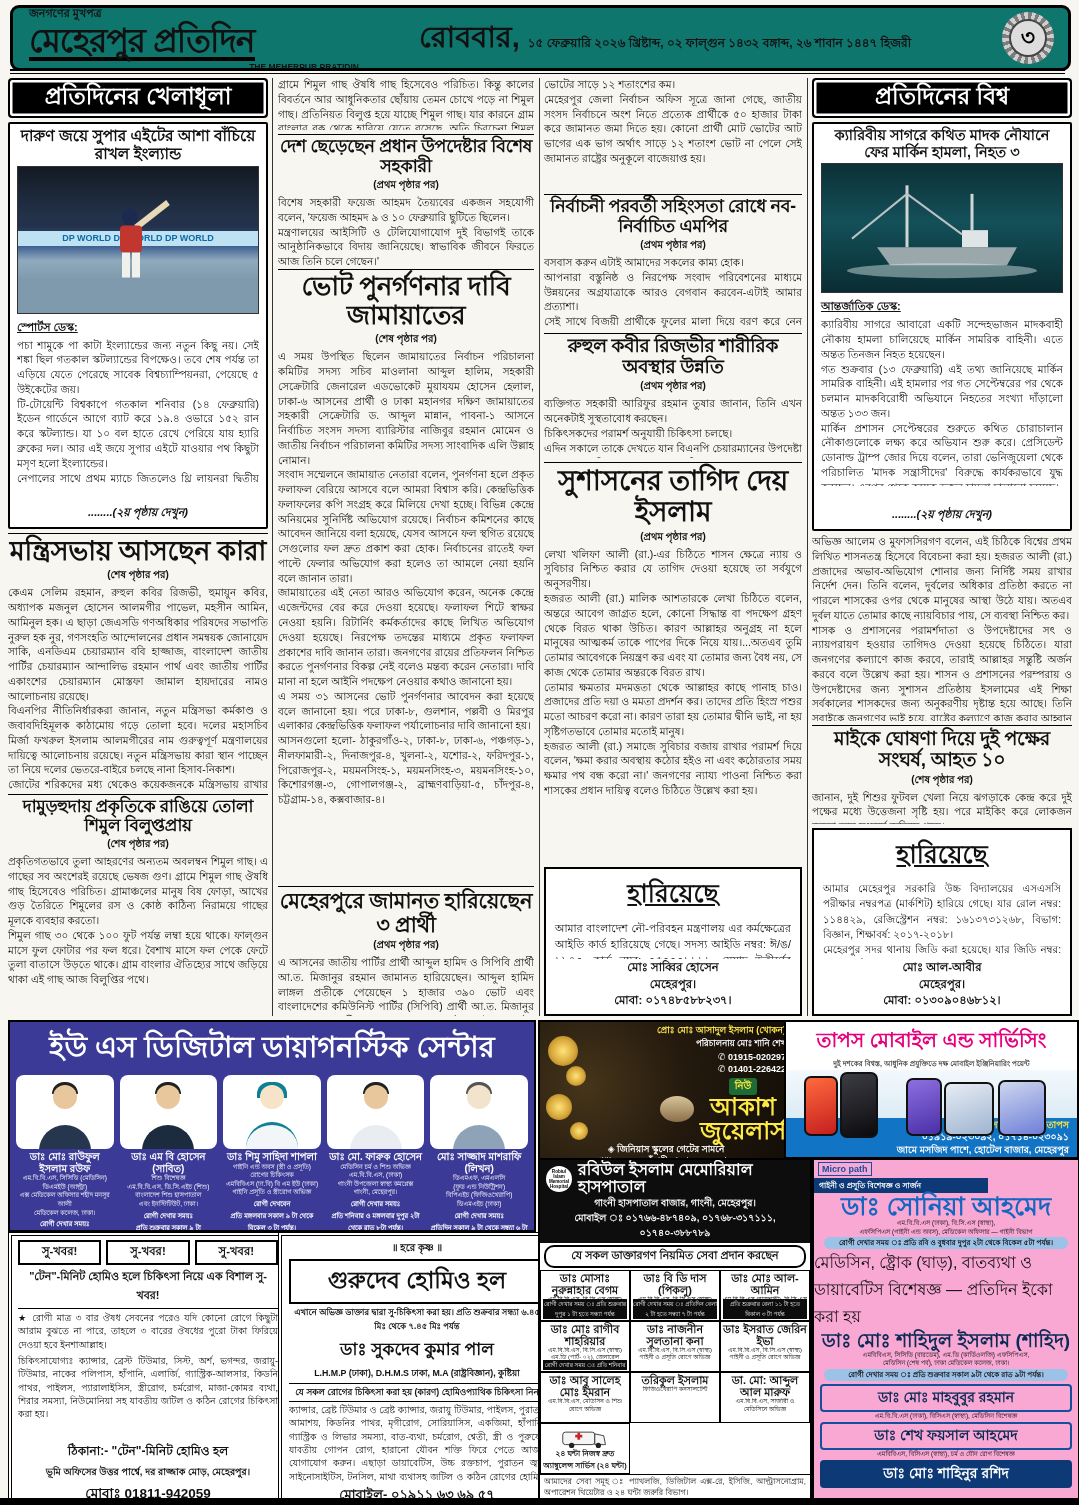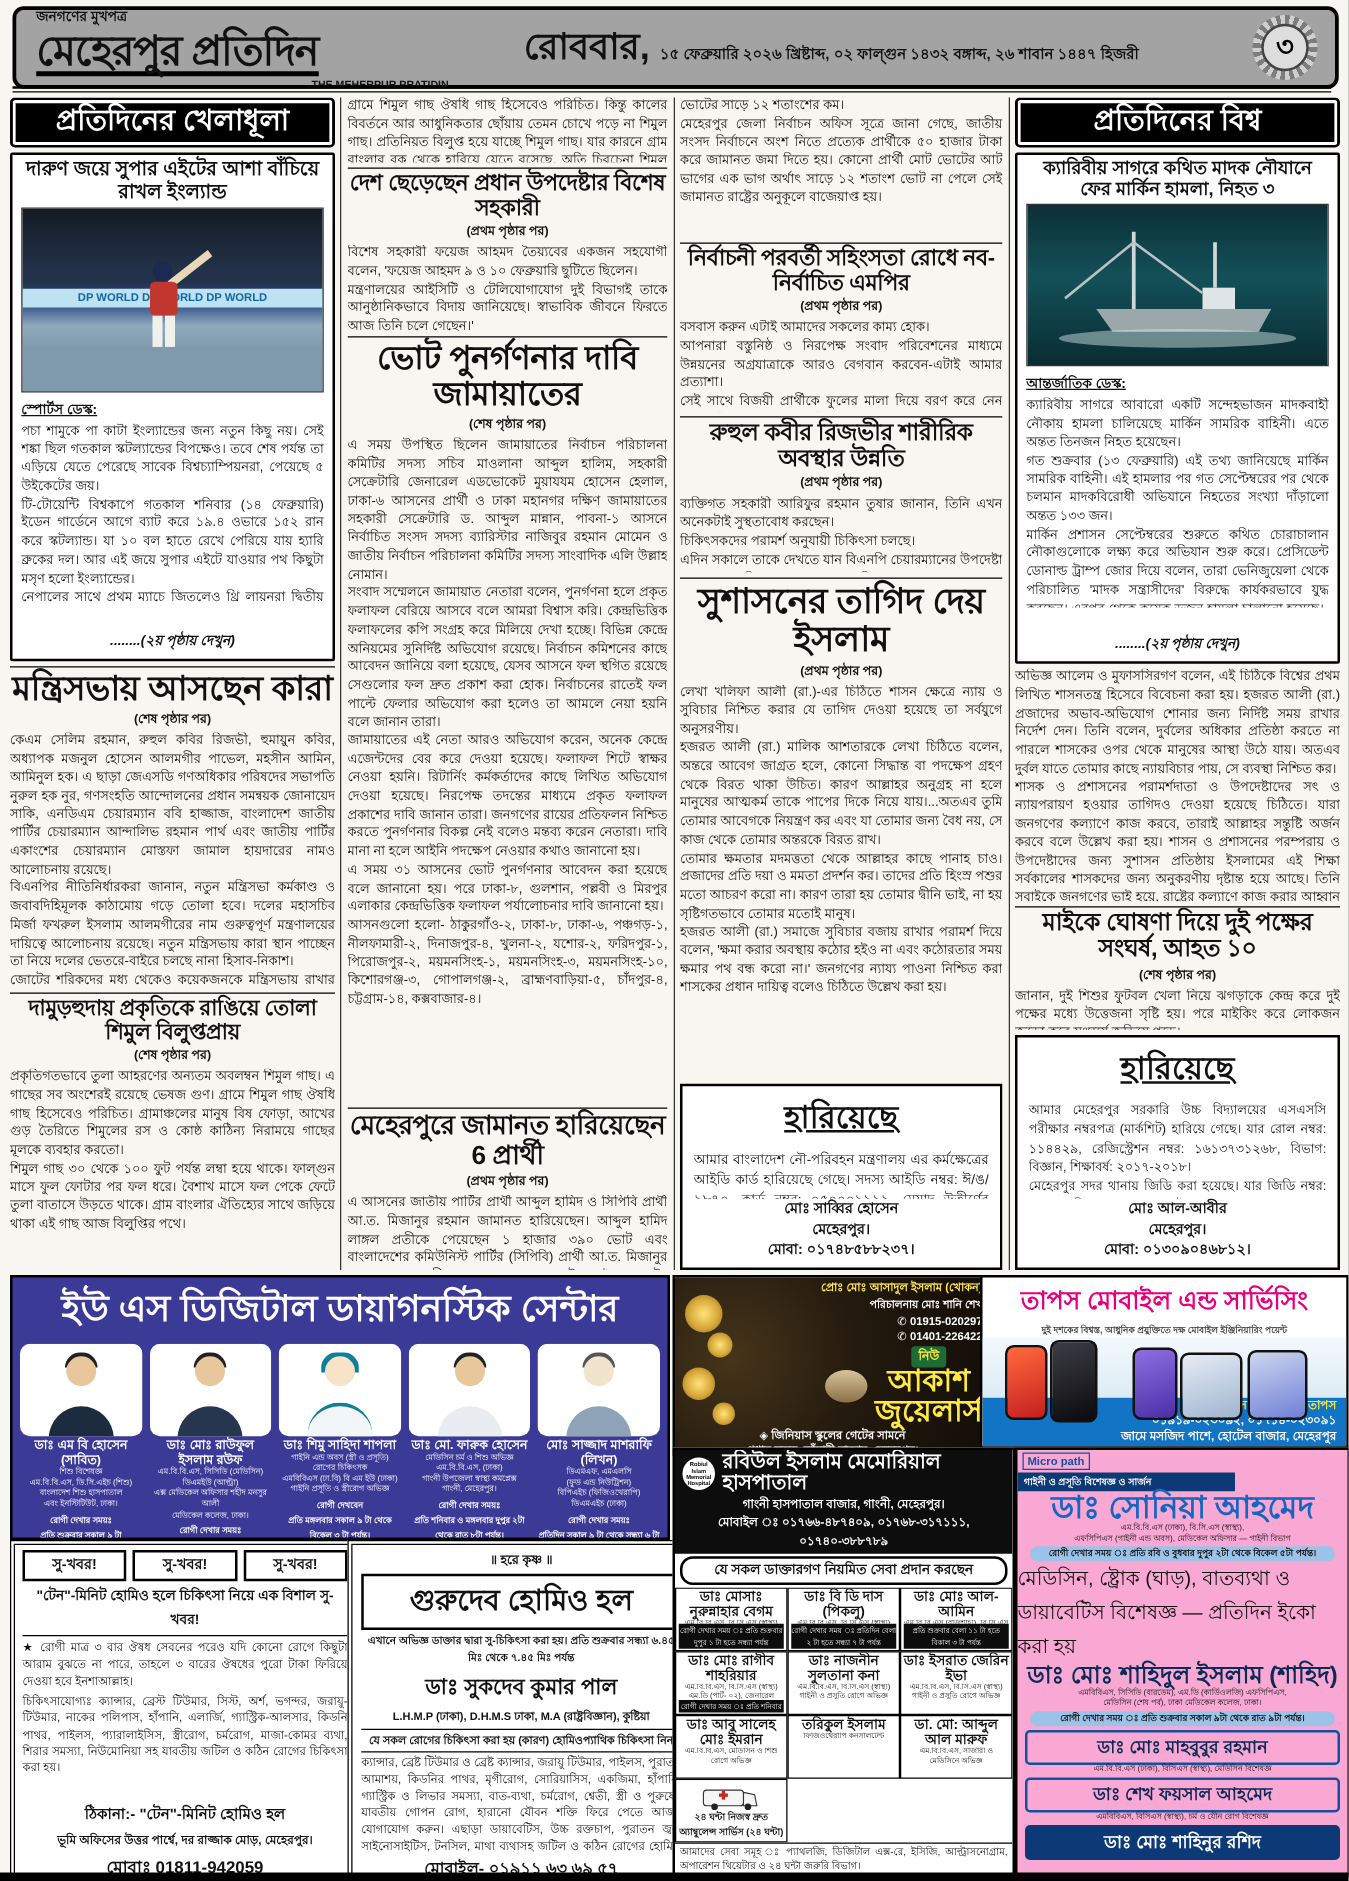--- a/index.html
+++ b/index.html
@@ -1,20 +1,20 @@
 <!DOCTYPE html>
 <html><head>
 <meta charset="utf-8">
 <style>
   html,body{margin:0;padding:0;background:#8a8a8a;}
   .page{position:relative;width:1079px;height:1505px;background:#f7f6f1;overflow:hidden;
         font-family:"Liberation Sans","DejaVu Sans",sans-serif;color:#111;}
   
   .masthead{position:absolute;left:10px;top:5px;width:1055px;height:60px;border:3px solid #000;
-            border-radius:9px;background:#a3a3a3;display:flex;align-items:center;}
+            border-radius:9px;background:#0f766e;display:flex;align-items:center;}
   .mast-left{width:330px;padding-left:16px;}
   .tagline{font-size:11px;font-weight:bold;}
   .title-wrap{display:inline-block;border-bottom:4px solid #000;}
   .mast-title{font-size:33px;font-weight:800;line-height:1;letter-spacing:-1px;}
   .mast-sub{font-size:8.5px;font-weight:bold;text-align:right;margin-top:1px;}
   .mast-date{flex:1;display:flex;align-items:baseline;gap:8px;padding-left:60px;}
   .mast-day{font-size:29px;font-weight:800;}
   .mast-rest{font-size:12px;font-weight:700;}
   .badge{width:52px;height:52px;margin-right:14px;border-radius:50%;flex:0 0 auto;
          background:repeating-conic-gradient(#7d7d7d 0 9deg,#cfcfcf 9deg 18deg);
@@ -206,21 +206,21 @@
     <div class="art" style="height:610px">
       <div class="hl" style="font-size:26px">ভোট পুনর্গণনার দাবি জামায়াতের</div>
       <div class="sub-cont">(শেষ পৃষ্ঠার পর)</div>
       <div class="body-txt" style="flex:1">এ সময় উপস্থিত ছিলেন জামায়াতের নির্বাচন পরিচালনা কমিটির সদস্য সচিব মাওলানা আব্দুল হালিম, সহকারী সেক্রেটারি জেনারেল এডভোকেট মুয়াযযম হোসেন হেলাল, ঢাকা-৬ আসনের প্রার্থী ও ঢাকা মহানগর দক্ষিণ জামায়াতের সহকারী সেক্রেটারি ড. আব্দুল মান্নান, পাবনা-১ আসনে নির্বাচিত সংসদ সদস্য ব্যারিস্টার নাজিবুর রহমান মোমেন ও জাতীয় নির্বাচন পরিচালনা কমিটির সদস্য সাংবাদিক এলি উল্লাহ নোমান।
 সংবাদ সম্মেলনে জামায়াত নেতারা বলেন, পুনর্গণনা হলে প্রকৃত ফলাফল বেরিয়ে আসবে বলে আমরা বিশ্বাস করি। কেন্দ্রভিত্তিক ফলাফলের কপি সংগ্রহ করে মিলিয়ে দেখা হচ্ছে। বিভিন্ন কেন্দ্রে অনিয়মের সুনির্দিষ্ট অভিযোগ রয়েছে। নির্বাচন কমিশনের কাছে আবেদন জানিয়ে বলা হয়েছে, যেসব আসনে ফল স্থগিত রয়েছে সেগুলোর ফল দ্রুত প্রকাশ করা হোক। নির্বাচনের রাতেই ফল পাল্টে ফেলার অভিযোগ করা হলেও তা আমলে নেয়া হয়নি বলে জানান তারা।
 জামায়াতের এই নেতা আরও অভিযোগ করেন, অনেক কেন্দ্রে এজেন্টদের বের করে দেওয়া হয়েছে। ফলাফল শিটে স্বাক্ষর নেওয়া হয়নি। রিটার্নিং কর্মকর্তাদের কাছে লিখিত অভিযোগ দেওয়া হয়েছে। নিরপেক্ষ তদন্তের মাধ্যমে প্রকৃত ফলাফল প্রকাশের দাবি জানান তারা। জনগণের রায়ের প্রতিফলন নিশ্চিত করতে পুনর্গণনার বিকল্প নেই বলেও মন্তব্য করেন নেতারা। দাবি মানা না হলে আইনি পদক্ষেপ নেওয়ার কথাও জানানো হয়।
 এ সময় ৩১ আসনের ভোট পুনর্গণনার আবেদন করা হয়েছে বলে জানানো হয়। পরে ঢাকা-৮, গুলশান, পল্লবী ও মিরপুর এলাকার কেন্দ্রভিত্তিক ফলাফল পর্যালোচনার দাবি জানানো হয়।
 আসনগুলো হলো- ঠাকুরগাঁও-২, ঢাকা-৮, ঢাকা-৬, পঞ্চগড়-১, নীলফামারী-২, দিনাজপুর-৪, খুলনা-২, যশোর-২, ফরিদপুর-১, পিরোজপুর-২, ময়মনসিংহ-১, ময়মনসিংহ-৩, ময়মনসিংহ-১০, কিশোরগঞ্জ-৩, গোপালগঞ্জ-২, ব্রাহ্মণবাড়িয়া-৫, চাঁদপুর-৪, চট্টগ্রাম-১৪, কক্সবাজার-৪।</div>
     </div>
     <div class="art" style="flex:1">
-      <div class="hl" style="font-size:21px">মেহেরপুরে জামানত হারিয়েছেন 6 প্রার্থী</div>
+      <div class="hl" style="font-size:21px">মেহেরপুরে জামানত হারিয়েছেন ৩ প্রার্থী</div>
       <div class="sub-cont">(প্রথম পৃষ্ঠার পর)</div>
       <div class="body-txt" style="flex:1">এ আসনের জাতীয় পার্টির প্রার্থী আব্দুল হামিদ ও সিপিবি প্রার্থী আ.ত. মিজানুর রহমান জামানত হারিয়েছেন। আব্দুল হামিদ লাঙ্গল প্রতীকে পেয়েছেন ১ হাজার ৩৯০ ভোট এবং বাংলাদেশের কমিউনিস্ট পার্টির (সিপিবি) প্রার্থী আ.ত. মিজানুর রহমান কাস্তে প্রতীকে পেয়েছেন ৭৮১ ভোট। যা বৈধ ভোটের সাড়ে ১২ শতাংশের কম।
 মেহেরপুর-২ আসনে মোট বৈধ ভোট পড়েছে ১ লাখ ৮৪ হাজার ১১৯টি। এ আসনে জাতীয় পার্টির প্রার্থী আব্দুল বাকি জামানত হারিয়েছেন। তিনি ভোট পেয়েছেন ১৮২৫। যা মোট বৈধ</div>
     </div>
   </div>
 
   <div class="col" id="col3">
     <div class="body-txt" style="height:112px;flex:0 0 auto">ভোটের সাড়ে ১২ শতাংশের কম।
 মেহেরপুর জেলা নির্বাচন অফিস সূত্রে জানা গেছে, জাতীয় সংসদ নির্বাচনে অংশ নিতে প্রত্যেক প্রার্থীকে ৫০ হাজার টাকা করে জামানত জমা দিতে হয়। কোনো প্রার্থী মোট ভোটের আট ভাগের এক ভাগ অর্থাৎ সাড়ে ১২ শতাংশ ভোট না পেলে সেই জামানত রাষ্ট্রের অনুকূলে বাজেয়াপ্ত হয়।</div>
     <div class="art" style="height:132px">
@@ -302,45 +302,45 @@
     </div>
   </div>
 
   <div class="ad" id="ad-usd">
     <div class="usd-title">ইউ এস ডিজিটাল ডায়াগনস্টিক সেন্টার</div>
     <div class="usd-cards">
       <div class="usd-card">
         <div class="usd-photo">
             <div class="av-hair"></div>
             <div class="av-head"></div>
+            <div class="av-body"></div>
+          </div>
+        <div class="usd-name">ডাঃ মোঃ রাউফুল ইসলাম রউফ</div>
+        <div class="usd-creds">এম.বি.বি.এস, সিসিডি (মেডিসিন)
+ডিএমইউ (আল্ট্রা)
+এক্স মেডিকেল অফিসার শহীদ মনসুর আলী
+মেডিকেল কলেজ, ঢাকা।</div>
+        <div class="usd-hours">রোগী দেখার সময়ঃ
+প্রতি রবিবার ১০টা থেকে
+বিকাল ৩ টা পর্যন্ত।</div>
+      </div>
+      <div class="usd-card">
+        <div class="usd-photo">
+            <div class="av-hair"></div>
+            <div class="av-head"></div>
             <div class="av-body" style="background:#1d2b3f"></div>
           </div>
         <div class="usd-name">ডাঃ এম বি হোসেন (সাবিত)</div>
         <div class="usd-creds">শিশু বিশেষজ্ঞ
 এম.বি.বি.এস, ডি.সি.এইচ (শিশু)
 বাংলাদেশ শিশু হাসপাতাল
 এবং ইনস্টিটিউট, ঢাকা।</div>
         <div class="usd-hours">রোগী দেখার সময়ঃ
 প্রতি শুক্রবার সকাল ৯ টা
 থেকে বিকাল ৩ টা পর্যন্ত।</div>
-      </div>
-      <div class="usd-card">
-        <div class="usd-photo">
-            <div class="av-hair"></div>
-            <div class="av-head"></div>
-            <div class="av-body"></div>
-          </div>
-        <div class="usd-name">ডাঃ মোঃ রাউফুল ইসলাম রউফ</div>
-        <div class="usd-creds">এম.বি.বি.এস, সিসিডি (মেডিসিন)
-ডিএমইউ (আল্ট্রা)
-এক্স মেডিকেল অফিসার শহীদ মনসুর আলী
-মেডিকেল কলেজ, ঢাকা।</div>
-        <div class="usd-hours">রোগী দেখার সময়ঃ
-প্রতি রবিবার ১০টা থেকে
-বিকাল ৩ টা পর্যন্ত।</div>
       </div>
       <div class="usd-card">
         <div class="usd-photo">
             <div class="av-hair" style="background:#0d7f96;width:30px;height:16px"></div>
             <div class="av-head" style="background:#f6e3c8"></div>
             <div class="av-body" style="background:#f3f6f8;border-top:3px solid #0d7f96"></div>
           </div>
         <div class="usd-name">ডাঃ শিমু সাহিদা শাপলা</div>
         <div class="usd-creds">গাইনি এন্ড অবস (স্ত্রী ও প্রসূতি) রোগের চিকিৎসক
 এমবিবিএস (ঢা.বি) বি এম ইউ (ঢাকা)

